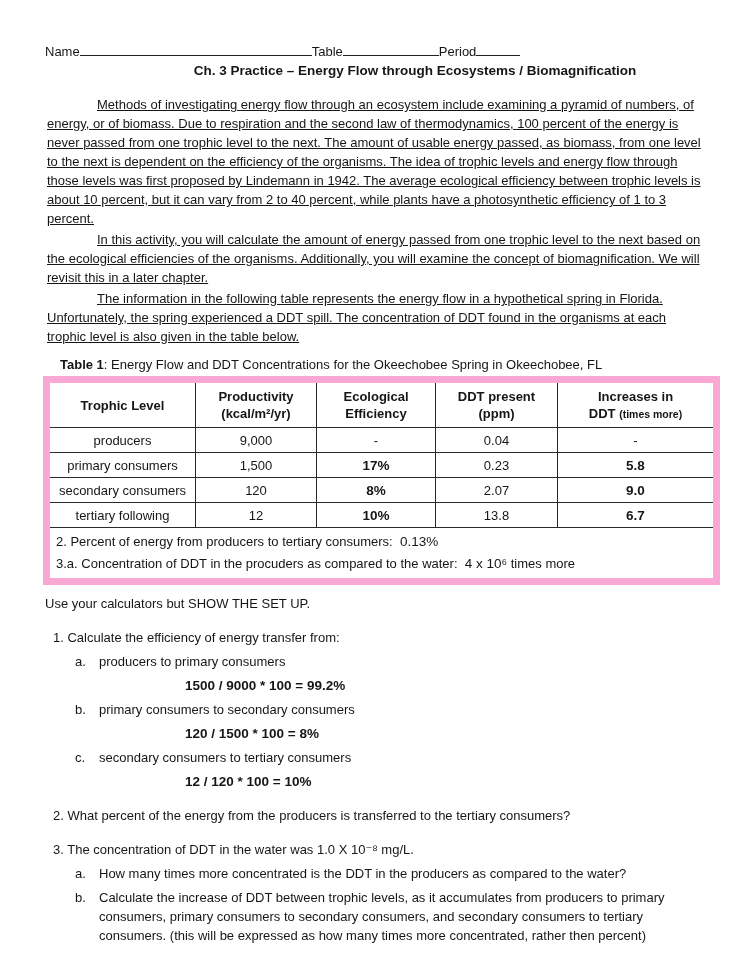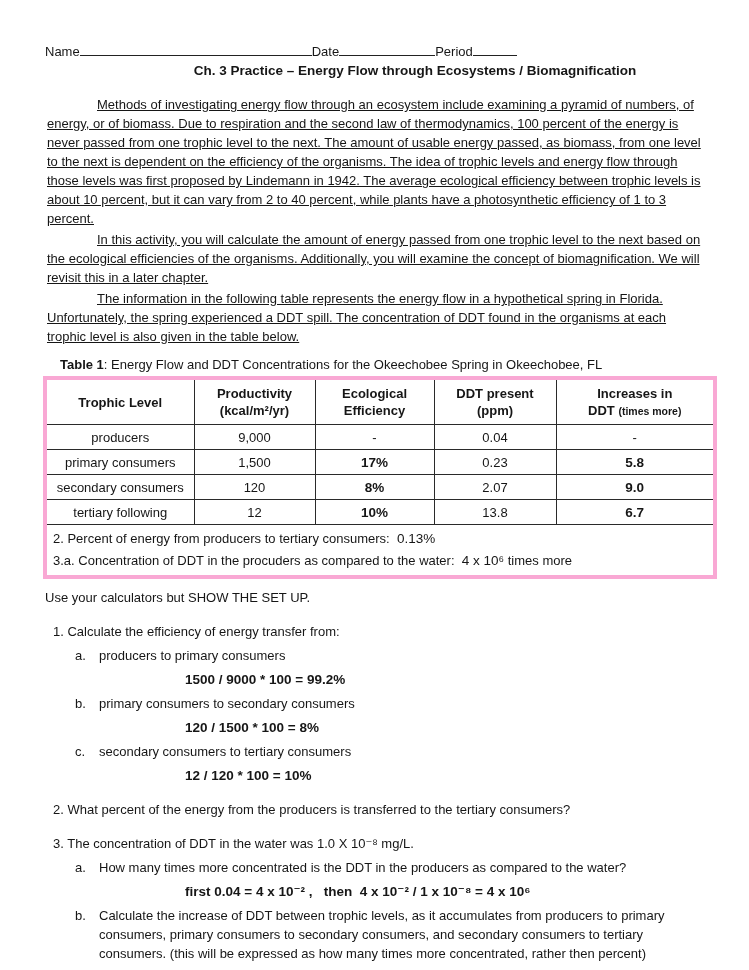--- a/index.html
+++ b/index.html
@@ -25,21 +25,21 @@
   }
 
   p.intro { margin: 2px; text-indent: 50px; text-align: left; text-decoration: underline; }
 
   .caption { margin: 9px 0 2px 0; }
   .b { font-weight: bold; margin-left: 15px; }
 
   table.data {
     border-collapse: collapse; table-layout: fixed;
     margin-left: -2px; width: 670px;
-    border: 4px solid #f9a8d4;
+    border: 7px solid #f9a8d4;
   }
   table.data th, table.data td {
     border: 1px solid #2a2a2a; text-align: center;
     padding: 2px 3px; overflow: hidden;
   }
   table.data th { font-weight: bold; line-height: 17px; height: 40px; vertical-align: middle; }
   table.data td.cell { height: 20px; line-height: 19px; }
   .small-note { font-size: 10.5px; font-weight: bold; }
   td.bold-cell { font-weight: bold; font-size: 13.5px; }
   tr.first-row td.bold-cell { font-weight: normal; font-size: 13px; }
@@ -58,21 +58,21 @@
   }
 </style>
 </head>
 <body>
 
 <div class="page">
 
   <div class="fill-line">
     <span>Name</span>
       <span class="blank blank-name"></span>
-    <span>Date</span>
+    <span>Table</span>
       <span class="blank blank-date"></span>
     <span>Period</span>
       <span class="blank blank-period"></span>
   </div>
 
   <div class="title">Ch. 3 Practice – Energy Flow through Ecosystems / Biomagnification</div>
 
   <p class="intro">Methods of investigating energy flow through an ecosystem include examining a pyramid of numbers, of energy, or of biomass. Due to respiration and the second law of thermodynamics, 100 percent of the energy is never passed from one trophic level to the next. The amount of usable energy passed, as biomass, from one level to the next is dependent on the efficiency of the organisms. The idea of trophic levels and energy flow through those levels was first proposed by Lindemann in 1942. The average ecological efficiency between trophic levels is about 10 percent, but it can vary from 2 to 40 percent, while plants have a photosynthetic efficiency of 1 to 3 percent.</p>
   <p class="intro">In this activity, you will calculate the amount of energy passed from one trophic level to the next based on the ecological efficiencies of the organisms. Additionally, you will examine the concept of biomagnification. We will revisit this in a later chapter.</p>
   <p class="intro">The information in the following table represents the energy flow in a hypothetical spring in Florida. Unfortunately, the spring experienced a DDT spill. The concentration of DDT found in the organisms at each trophic level is also given in the table below.</p>
@@ -174,21 +174,20 @@
   <div>
     <p class="q-text">2. What percent of the energy from the producers is transferred to the tertiary consumers?</p>
   </div>
 
   <div>
     <p class="q-text">3. The concentration of DDT in the water was 1.0 X 10⁻⁸ mg/L.</p>
     <div class="sub-item">
       <span class="marker">a.</span>
       <div class="sub-text">How many times more concentrated is the DDT in the producers as compared to the water?</div>
     </div>
-    <div class="answer">first 0.04 = 4 x 10⁻² ,   then  4 x 10⁻² / 1 x 10⁻⁸ = 4 x 10⁶</div>
     <div class="sub-item">
       <span class="marker">b.</span>
       <div class="sub-text">Calculate the increase of DDT between trophic levels, as it accumulates from producers to primary consumers, primary consumers to secondary consumers, and secondary consumers to tertiary consumers. (this will be expressed as how many times more concentrated, rather then percent)</div>
     </div>
 
   </div>
 
 </div>
 
 </body></html>

